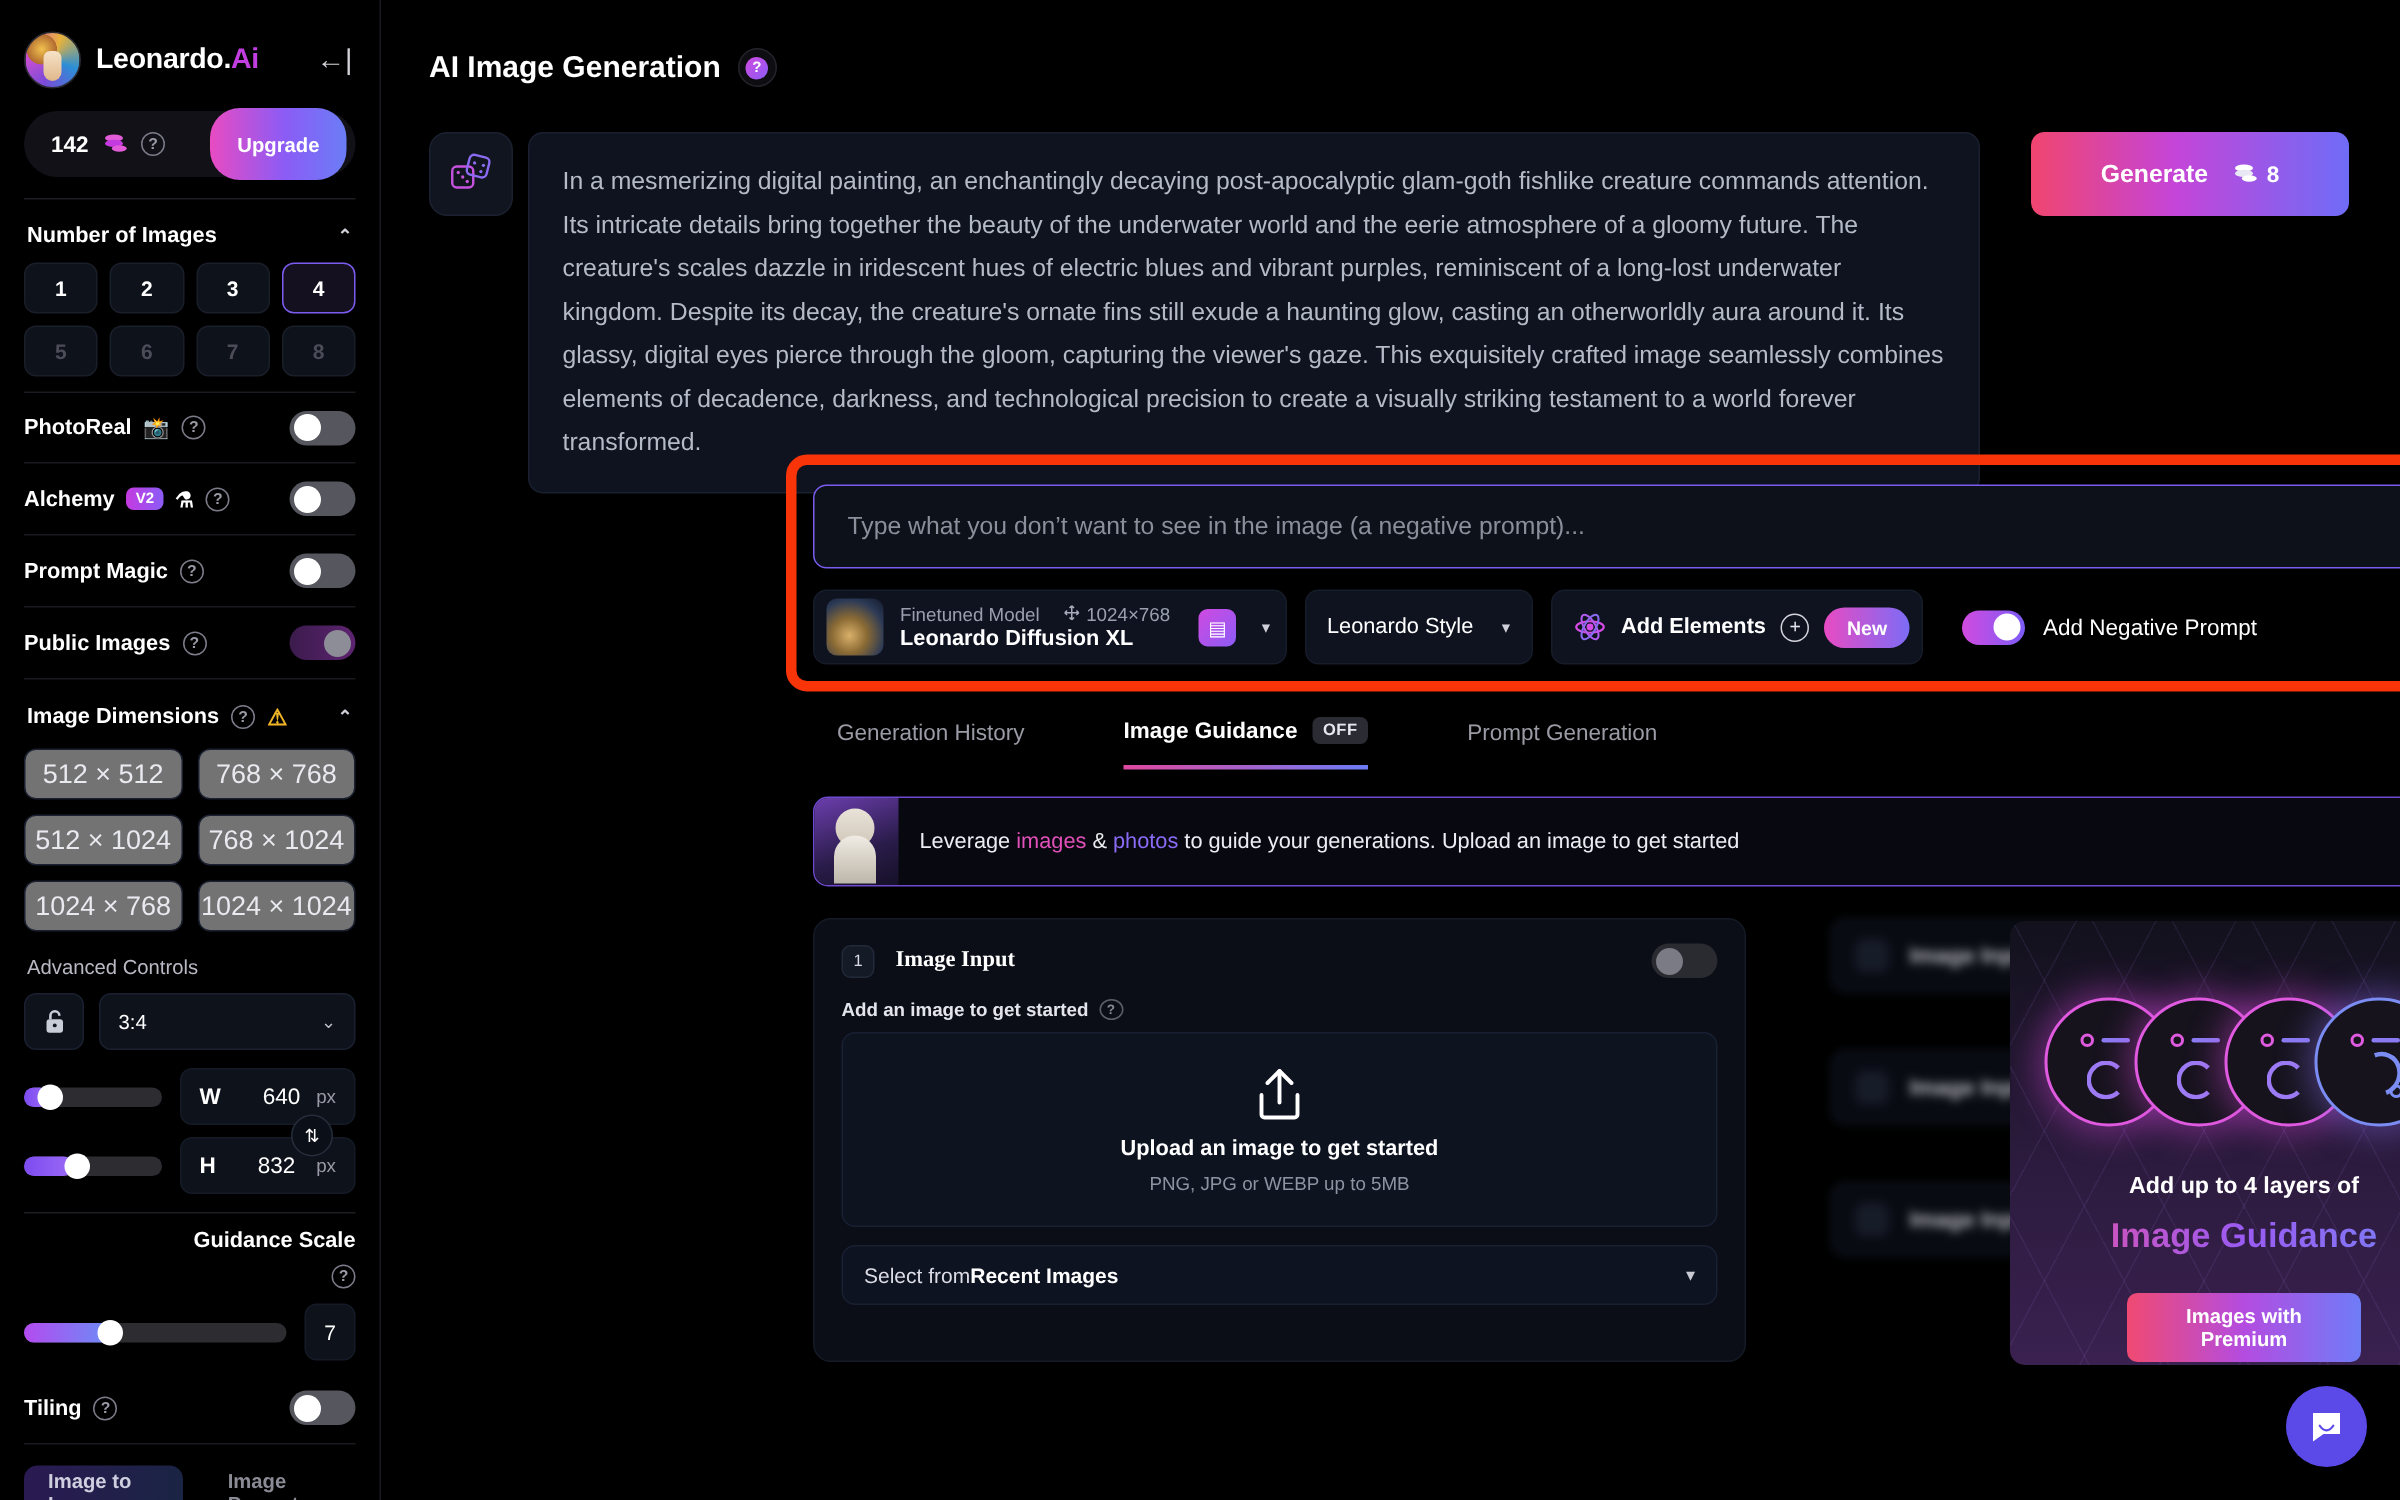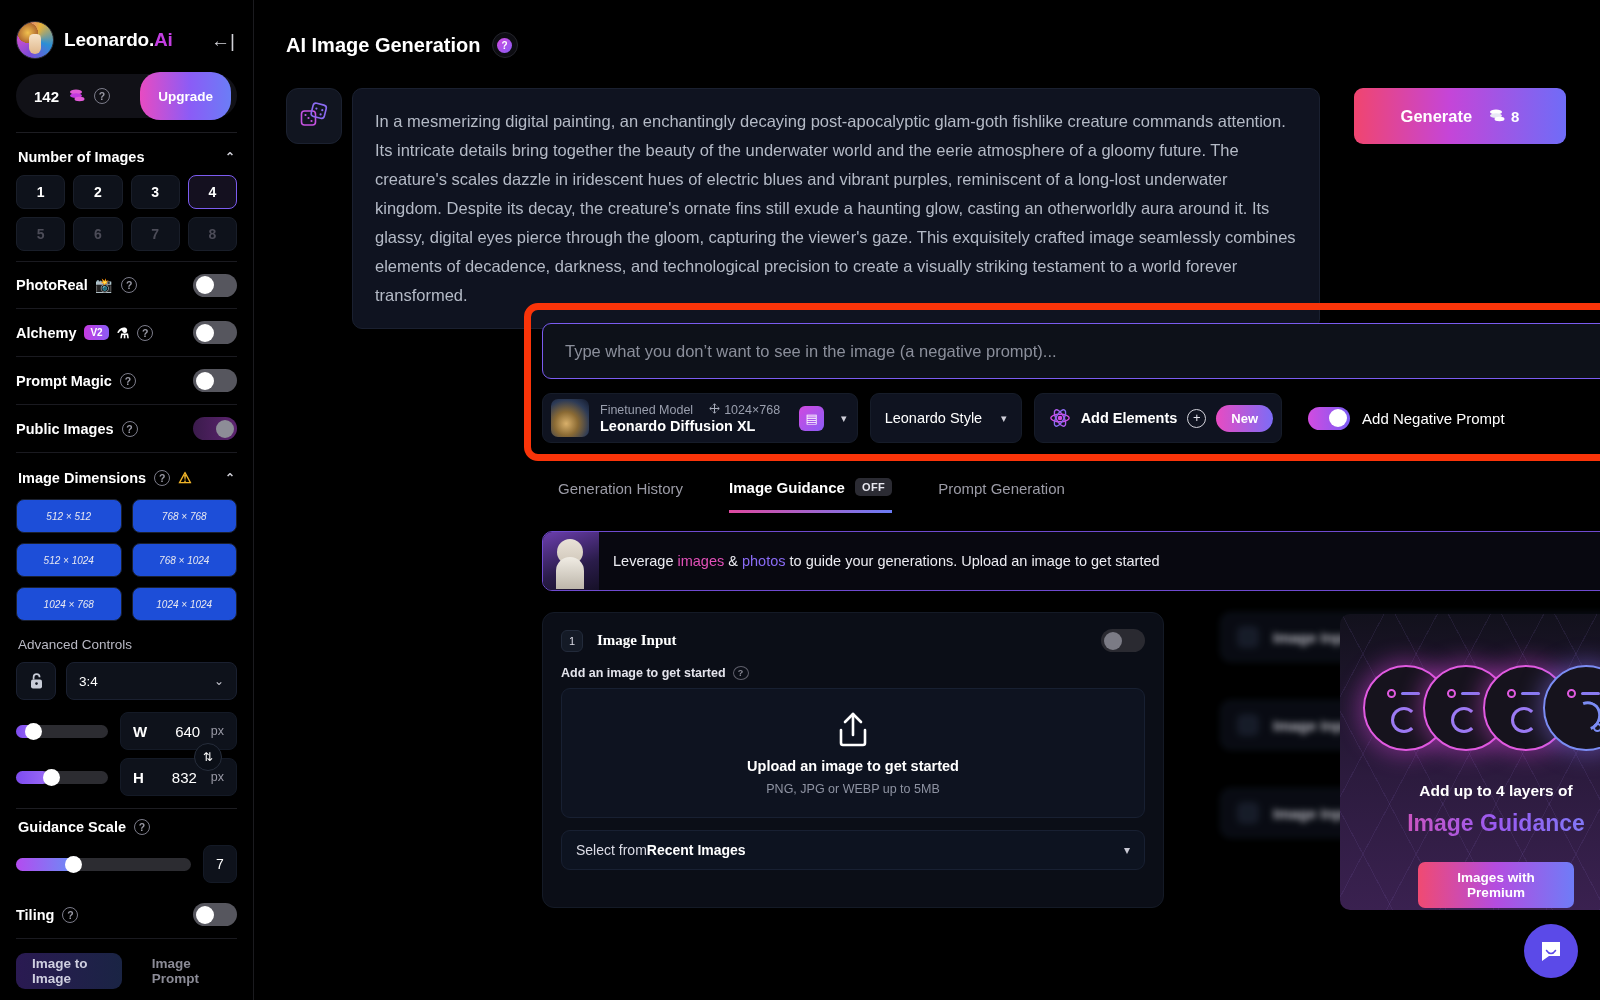--- a/index.html
+++ b/index.html
@@ -99,23 +99,23 @@
   .toggle.on { background: linear-gradient(90deg,#3b1b4c,#5d2470); }
   .toggle.on .knob { left: auto; right: 3px; background: #8d8d97; }
   .badge-v2 {
     background: linear-gradient(90deg,#c43ae0,#8b5cf6); color: #fff;
     font-size: 10px; font-weight: 800; border-radius: 5px; padding: 2px 6px;
   }
   .emoji { font-size: 14px; }
 
   .dim-grid { display: grid; grid-template-columns: 1fr 1fr; gap: 10px; margin-top: 2px; }
   .dim-cell {
-    height: 34px; border-radius: 8px; background: #1d4ed8; border: 1px solid #1a2030;
+    height: 34px; border-radius: 8px; background: #737373; border: 1px solid #1a2030;
     display: flex; align-items: center; justify-content: center;
-    font-size: 10px; color: #e9e9f0; cursor: pointer; font-style: italic;
+    font-size: 18px; color: #e9e9f0; cursor: pointer;
   }
   .adv-label { font-size: 13.5px; color: #b9b9c4; margin: 16px 0 10px 2px; }
 
   .ratio-row { display: flex; gap: 10px; align-items: center; }
   .lock-btn {
     width: 40px; height: 38px; border-radius: 8px; background: #0e121b;
     border: 1px solid #1a2030; display: flex; align-items: center; justify-content: center;
     cursor: pointer;
   }
   .ratio-select {
@@ -138,21 +138,21 @@
   }
   .wh-field .lbl { font-size: 15px; font-weight: 700; }
   .wh-field .val { font-size: 15px; margin-left: 18px; }
   .wh-field .unit { margin-left: auto; font-size: 12.5px; color: #9a9aa6; }
   .swap-btn {
     position: absolute; left: 178px; top: 31px; width: 28px; height: 28px; border-radius: 50%;
     background: #0b0f17; border: 1px solid #262d3b; display: flex; align-items: center; justify-content: center;
     font-size: 12px; cursor: pointer; z-index: 3;
   }
 
-  .gs-head { display: flex; align-items: flex-start; gap: 8px; font-size: 14.5px; font-weight: 700; margin: 10px 0 10px 2px;}
+  .gs-head { display: flex; align-items: flex-end; gap: 8px; font-size: 14.5px; font-weight: 700; margin: 10px 0 10px 2px; flex-direction: column;}
   .gs-row { display: flex; align-items: center; gap: 12px; }
   .gs-track { flex: 1; height: 13px; border-radius: 7px; background: #2c2c31; position: relative; cursor: pointer;}
   .gs-track .fill { position: absolute; left:0; top:0; bottom:0; border-radius: 7px;
     background: linear-gradient(90deg,#b44bf0,#6a8df6); }
   .gs-track .th { position: absolute; top: -2px; width: 17px; height: 17px; border-radius: 50%; background: #fff; }
   .gs-val {
     width: 34px; height: 38px; border-radius: 8px; background: #0e121b; border: 1px solid #141a26;
     display: flex; align-items: center; justify-content: center; font-size: 14px;
   }
   .bottom-tabs { display: flex; gap: 14px; margin-top: 14px; }
@@ -253,21 +253,21 @@
   }
   .neg-toggle-wrap { display: flex; align-items: center; gap: 12px; margin-left: 14px; }
   .tg-on {
     width: 42px; height: 23px; border-radius: 14px; position: relative; cursor: pointer; flex: 0 0 42px;
     background: linear-gradient(90deg,#d24be0,#7b5cf5);
   }
   .tg-on .knob { position: absolute; right: 3px; top: 2.5px; width: 18px; height: 18px; border-radius: 50%; background:#fff;}
   .neg-toggle-label { font-size: 15px; }
 
   
-  .tabs { position: absolute; left: 304px; top: 478px; display: flex; gap: 46px; align-items: center; }
+  .tabs { position: absolute; left: 304px; top: 478px; display: flex; gap: 66px; align-items: center; }
   .tab { font-size: 15px; color: #9b9ba6; cursor: pointer; padding-bottom: 14px; display:flex; align-items:center; gap:10px;}
   .tab.active { color: #ffffff; font-weight: 700; border-bottom: 3px solid; border-image: linear-gradient(90deg,#e0489f,#6a7cf6) 1; }
   .off-badge { background: #2b2b33; color: #e7e7ef; font-size: 11px; font-weight: 800; border-radius: 5px; padding: 3px 7px; letter-spacing: .4px;}
 
   
   .banner {
     position: absolute; left: 288px; top: 531px; width: 1264px; height: 60px;
     border-radius: 10px; border: 1px solid #6f4ad0; background: #080810;
     display: flex; align-items: center; gap: 14px; overflow: hidden;
   }

